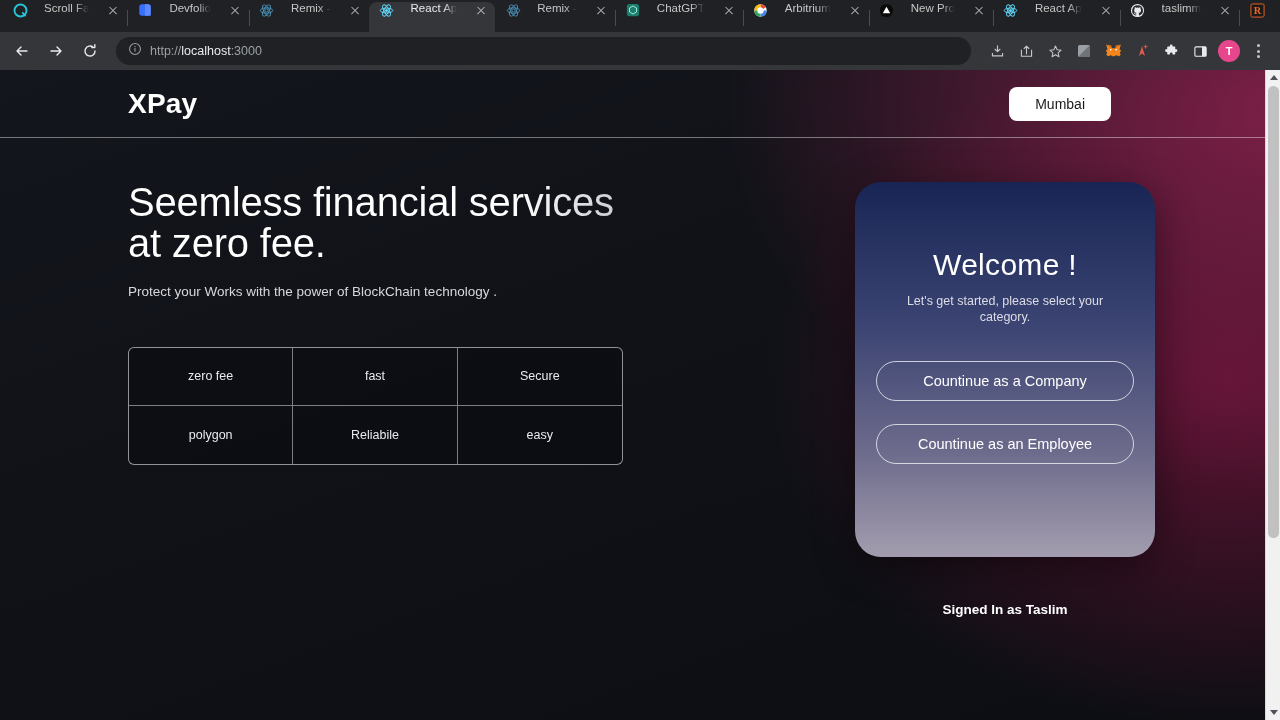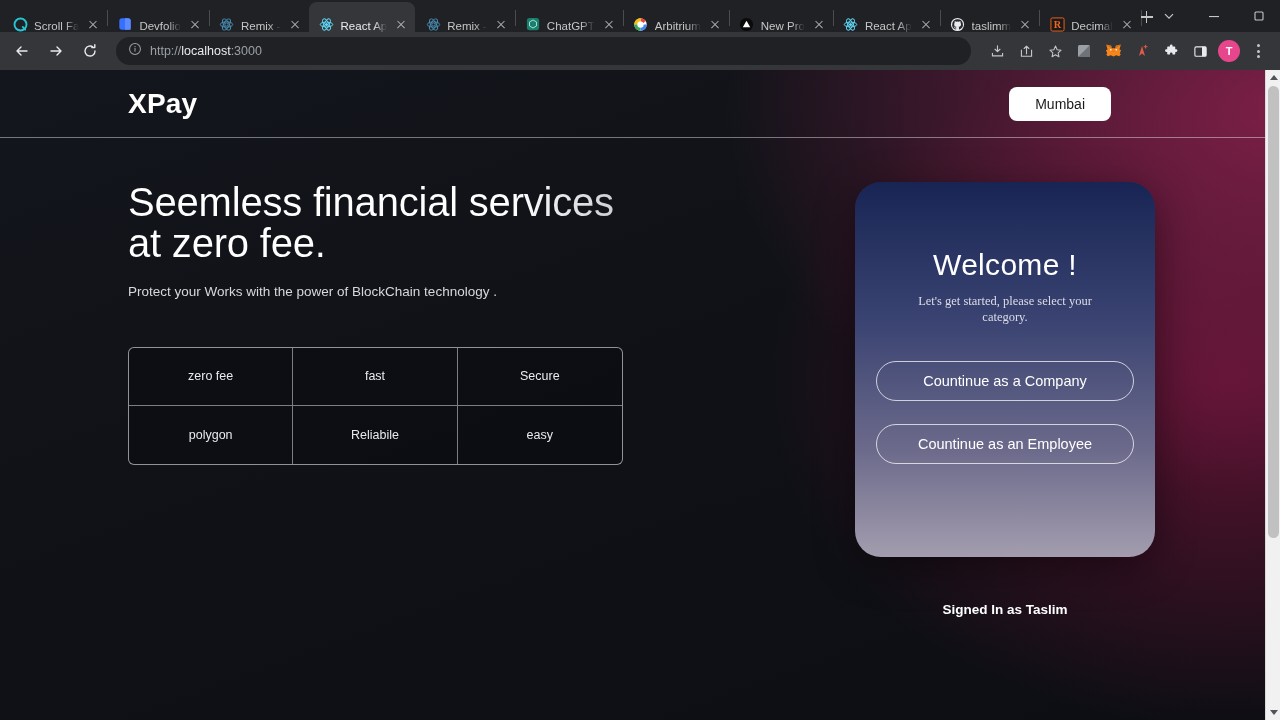--- a/index.html
+++ b/index.html
@@ -12,21 +12,21 @@
 
   
   .browser { width:1280px; height:720px; display:flex; flex-direction:column; }
 
   .tabstrip {
     height:32px; background:#202124; display:flex; align-items:flex-end;
     padding-left:2px; position:relative; flex:0 0 32px;
   }
   .tabs { display:flex; align-items:flex-end; height:32px; }
   .tab {
-    height:30px; display:flex; align-items:flex-end; gap:6px;
+    height:30px; display:flex; align-items:flex-start; gap:16px;
     padding:0 6px 0 10px; position:relative;
     border-radius:8px 8px 0 0; min-width:0;
   }
   .tab .fav {
     width:16px; height:16px; flex:0 0 16px; border-radius:3px;
     display:flex; align-items:center; justify-content:center;
     font-size:10px; font-weight:bold; overflow:hidden;
   }
   .tab .tlabel {
     font-size:11.5px; color:#c4c7c5; white-space:nowrap; overflow:hidden;
@@ -169,21 +169,21 @@
   .welcome-card {
     width:300px; height:375px; border-radius:26px;
     background:linear-gradient(180deg,#182554 0%,#3b4472 38%,#6d6b8c 72%,#a39dae 100%);
     box-shadow:0 10px 40px rgba(0,0,0,.45);
     display:flex; flex-direction:column; align-items:center;
     padding-top:66px;
   }
   .welcome-title { font-size:30px; font-weight:300; color:#ffffff; letter-spacing:.3px; }
   .welcome-sub {
     margin-top:12px; width:214px; text-align:center;
-    font-size:12.5px; color:#dcdde6; line-height:1.25;font-family:Liberation Serif, serif;
+    font-size:12.5px; color:#dcdde6; line-height:1.25;
   }
   .cta {
     width:258px; height:40px; margin-top:36px;
     border:1px solid rgba(255,255,255,.72); border-radius:22px;
     background:transparent; color:#ffffff; font-size:14.5px;
     display:flex; align-items:center; justify-content:center;
   }
   .cta.second { margin-top:23px; }
   .signed-in {
     margin-top:45px; font-size:13.5px; font-weight:bold; color:#ffffff;

